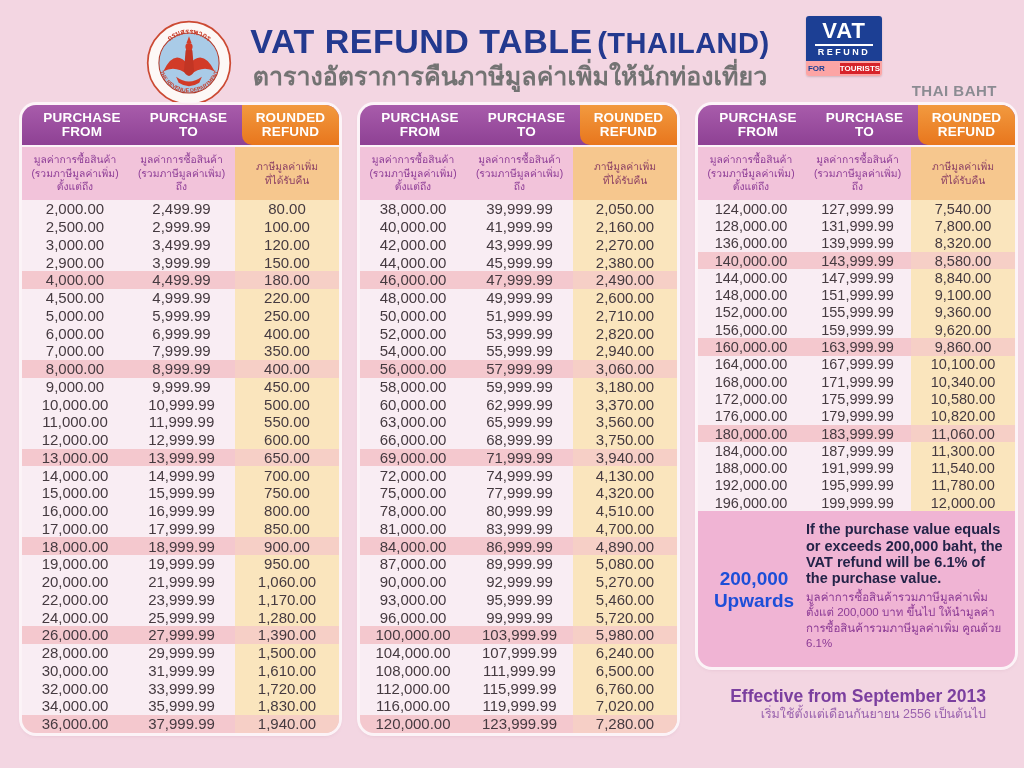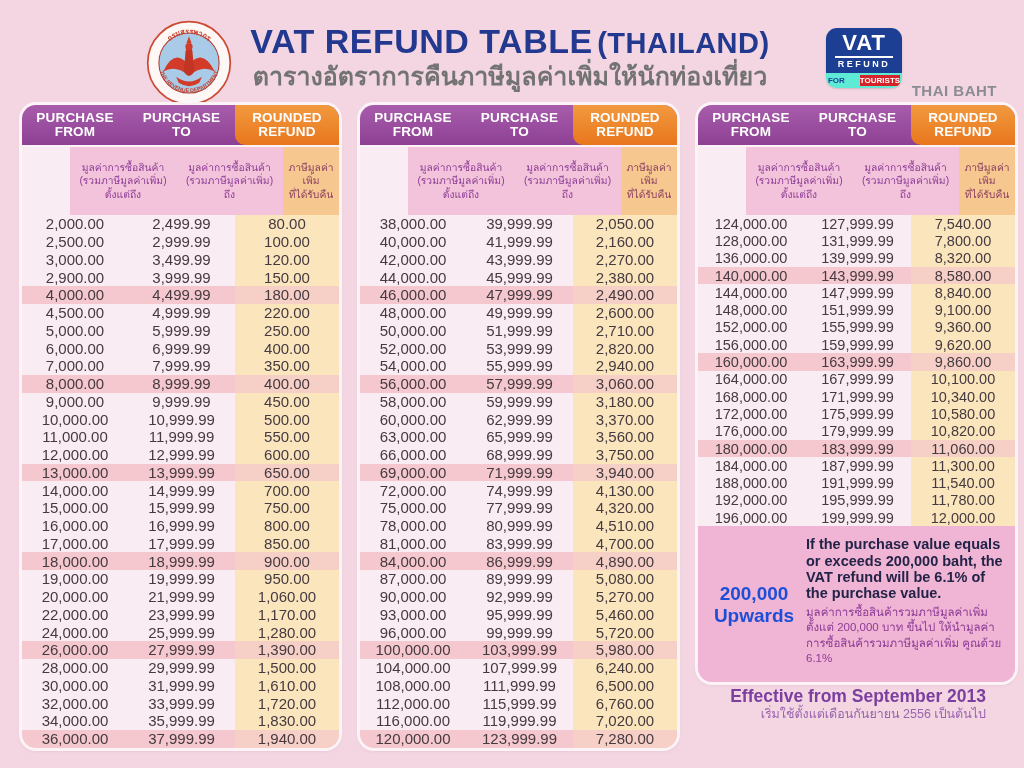--- a/index.html
+++ b/index.html
@@ -8,43 +8,43 @@
     background:#f3d6e2;
     font-family:"Liberation Sans", sans-serif;
     -webkit-font-smoothing:antialiased;
   }
   
   .logo{position:absolute;left:146px;top:20px;width:86px;height:86px;}
   .titleblock{position:absolute;left:200px;top:24px;width:620px;text-align:center;line-height:1.05;}
   .title-en{color:#23398f;font-weight:bold;font-size:34px;letter-spacing:0.5px;}
   .title-suffix{color:#23398f;font-weight:bold;font-size:29px;letter-spacing:0.5px;}
   .title-th{color:#737373;font-size:25px;margin-top:3px;font-weight:bold;}
-  .badge{position:absolute;left:806px;top:28px;width:76px;border-radius:11px;overflow:hidden;
-         box-shadow:0 1px 2px rgba(0,0,0,0.15);margin-left:20px;}
+  .badge{position:absolute;left:806px;top:16px;width:76px;border-radius:3px;overflow:hidden;
+         box-shadow:0 1px 2px rgba(0,0,0,0.15);}
   .badge-top{background:#1c3f94;padding:4px 0 4px;text-align:center;}
   .badge-vat{color:#fff;font-weight:bold;font-size:22px;letter-spacing:1px;line-height:1;}
   .badge-rule{height:2px;background:#fff;margin:2px 9px 2px;}
   .badge-refund{color:#fff;font-weight:bold;font-size:9px;letter-spacing:2.5px;line-height:1;}
-  .badge-bottom{background:#5eead4;display:flex;align-items:center;justify-content:center;gap:15px;padding:2px 2px;}
+  .badge-bottom{background:#fca5a5;display:flex;align-items:center;justify-content:center;gap:15px;padding:2px 2px;}
   .badge-for{color:#1c3f94;font-weight:bold;font-size:8px;}
   .badge-tourists{background:#d6232a;color:#fff;font-weight:bold;font-size:8px;padding:1px 0;}
   .thaibaht{position:absolute;right:27px;top:82px;color:#8b8b92;font-weight:bold;font-size:15px;letter-spacing:0.5px;}
   
   .panel{position:absolute;top:105px;width:317px;background:#f9edf3;border-radius:14px;overflow:hidden;
          box-shadow:0 0 0 3px rgba(253,245,249,0.95), 0 2px 4px rgba(160,90,130,0.25);}
   .panel-1{left:22px;}
   .panel-2{left:360px;}
   .panel-3{left:698px;}
-  .panel-header{display:flex;height:40px;border-bottom:2px solid #fbf3f7;background:linear-gradient(#a85cab,#8e4194);}
+  .panel-header{display:flex;height:40px;border-bottom:2px solid #fbf3f7;background:linear-gradient(#a85cab,#8e4194);padding-left:7px;}
   .ph-col{display:flex;align-items:center;justify-content:center;color:#fff;font-weight:bold;
           font-size:13.5px;line-height:1.06;text-align:center;white-space:pre-line;letter-spacing:0.2px;}
   .ph-from{width:106px;}
   .ph-to{width:107px;}
   .ph-refund{flex:1;background:linear-gradient(#f29a3f,#e8761d);border-bottom-left-radius:10px;}
-  .panel-subheader{display:flex;height:68px;margin-left:48px;}
+  .panel-subheader{display:flex;height:53px;}
   .ps-col{display:flex;align-items:center;justify-content:center;text-align:center;
           font-size:10.3px;line-height:1.3;white-space:pre-line;}
   .ps-from{width:106px;background:#f2c3da;color:#8d3c96;}
   .ps-to{width:107px;background:#f2c3da;color:#8d3c96;}
   .ps-refund{flex:1;background:#f6c78e;color:#8a3e63;}
   .rows{display:block;}
   .trow{display:flex;align-items:stretch;color:#453a40;}
   .panel-1 .trow,.panel-2 .trow{height:17.75px;font-size:15px;}
   .panel-3 .trow{height:17.3px;font-size:14.5px;}
   .c-from,.c-to,.c-ref{display:flex;align-items:center;justify-content:center;}

